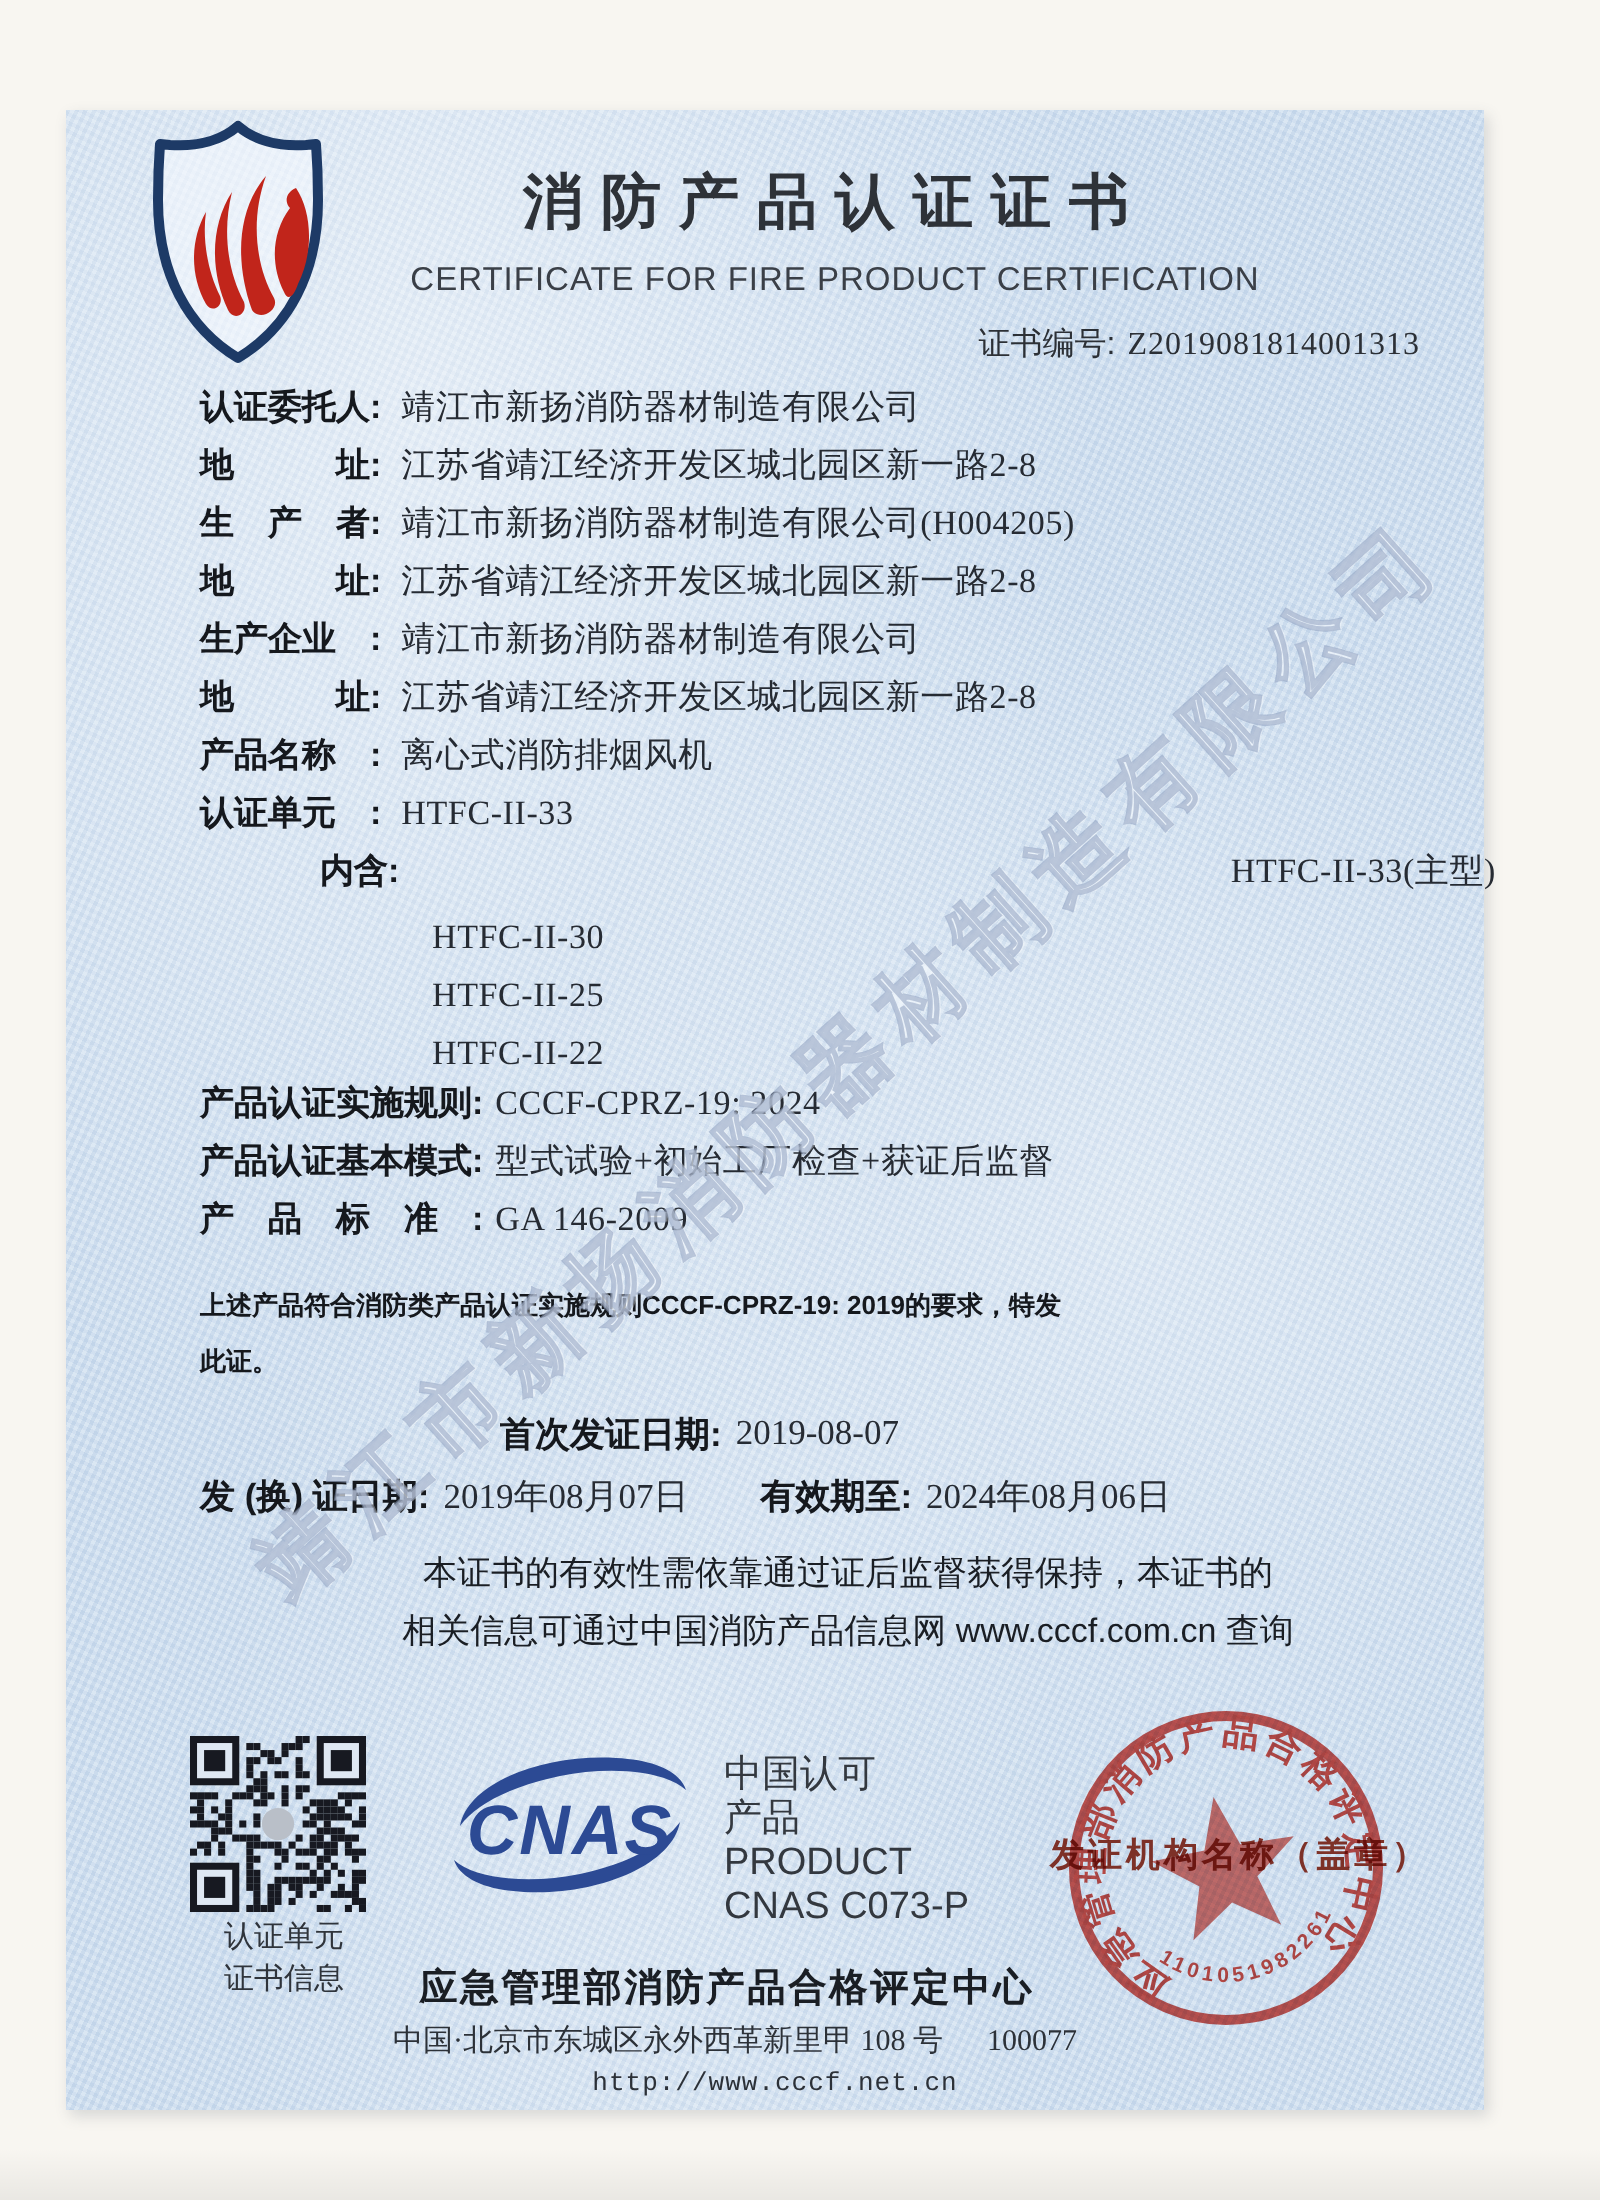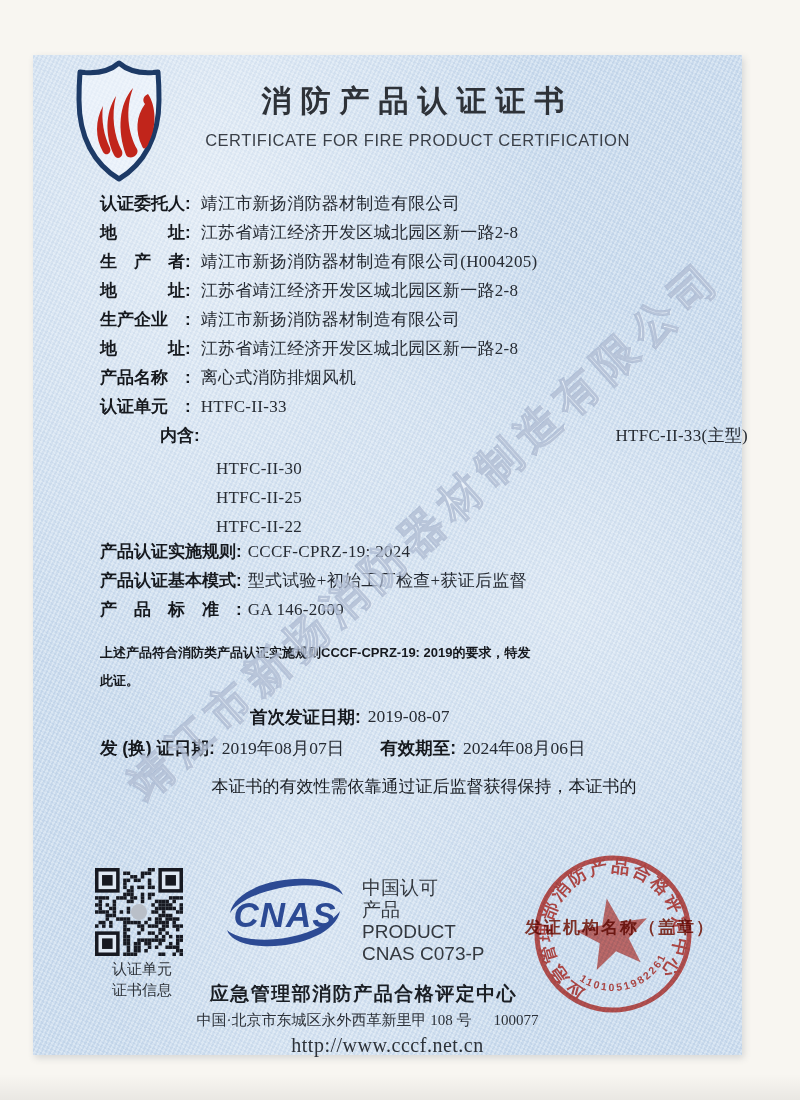--- a/index.html
+++ b/index.html
@@ -66,41 +66,44 @@
   .stamp-label{
     position:absolute;left:452px;top:861px;width:270px;z-index:5;text-align:center;
     font-size:17px;letter-spacing:2px;color:#7d3128;font-weight:600;
   }
   .org{position:absolute;left:0;right:48px;top:926px;text-align:center;
     font-size:19px;font-weight:700;color:#1a1e24;letter-spacing:1.5px;}
   .addr{position:absolute;left:0;right:40px;top:956px;text-align:center;
     font-size:15px;color:#2c3138;font-family:"Liberation Serif",serif;}
   .addr .post{margin-left:22px;}
   .site{position:absolute;left:0;right:0;top:979px;text-align:center;
-    font-size:20px;color:#2c3138;font-family:Liberation Serif, serif;letter-spacing:.5px;}
+    font-size:13px;color:#2c3138;font-family:Liberation Mono, monospace;letter-spacing:.5px;}
 </style>
 </head>
 <body>
 
 <div class="cert">
 
   <div class="logo">
     <svg viewBox="0 0 120 126" width="122" height="126">
       <path d="M60 5 C52 12 40 15.5 26 14.5 L21 14 C20.4 22 20 33 20 42 C20 79 35 106 60 121 C85 106 100 79 100 42 C100 33 99.6 22 99 14 L94 14.5 C80 15.5 68 12 60 5 Z" fill="rgba(246,250,255,0.55)" stroke="#1d3a66" stroke-width="5" stroke-linejoin="round"></path>
       <g fill="#c1251b">
         <path d="M44 94 C36 80 36 62 44 48 C42 62 45 78 51 90 C53 95 47 99 44 94 Z"></path>
         <path d="M55 97 C46 78 46 55 57 38 C52 58 55 78 63 93 C65 99 58 103 55 97 Z"></path>
         <path d="M67 97 C58 72 60 46 74 30 C66 52 69 75 78 91 C81 97 71 103 67 97 Z"></path>
         <path d="M83 88 C76 74 77 58 86 46 C83 43 84 38 89 36 C97 48 98 68 90 84 C88 90 85 93 83 88 Z"></path>
       </g>
     </svg>
   </div>
 
   <div class="title">消防产品认证证书</div>
   <div class="subtitle">CERTIFICATE FOR FIRE PRODUCT CERTIFICATION</div>
+  <div class="certno">
+    <span>证书编号:</span><span class="num">Z2019081814001313</span>
+  </div>
 
   <div class="watermark">靖江市新扬消防器材制造有限公司</div>
 
   <div class="fields">
     <div class="row">
         <span class="flabel">认证委托人:</span>
         <span class="fvalue">靖江市新扬消防器材制造有限公司</span>
       </div>
     <div class="row">
         <span class="flabel">地　　　址:</span>
@@ -167,20 +170,21 @@
     </div>
     <div class="drow">
       <span class="dlabel">发 (换) 证日期:</span>
       <span class="dvalue">2019年08月07日</span>
       <span class="dlabel gap">有效期至:</span>
       <span class="dvalue">2024年08月06日</span>
     </div>
 
     <div class="notice">
       <div>本证书的有效性需依靠通过证后监督获得保持，本证书的</div>
+      <div>相关信息可通过中国消防产品信息网 www.cccf.com.cn 查询</div>
     </div>
   </div>
 
   <div class="qr"><svg xmlns="http://www.w3.org/2000/svg" viewBox="0 0 87.5 87.5">
         <rect x="52.5" y="0" width="3.5" height="3.5" fill="#171921"></rect>
         <rect x="56" y="0" width="3.5" height="3.5" fill="#171921"></rect>
         <rect x="28" y="3.5" width="3.5" height="3.5" fill="#171921"></rect>
         <rect x="31.5" y="3.5" width="3.5" height="3.5" fill="#171921"></rect>
         <rect x="45.5" y="3.5" width="3.5" height="3.5" fill="#171921"></rect>
         <rect x="49" y="3.5" width="3.5" height="3.5" fill="#171921"></rect>

